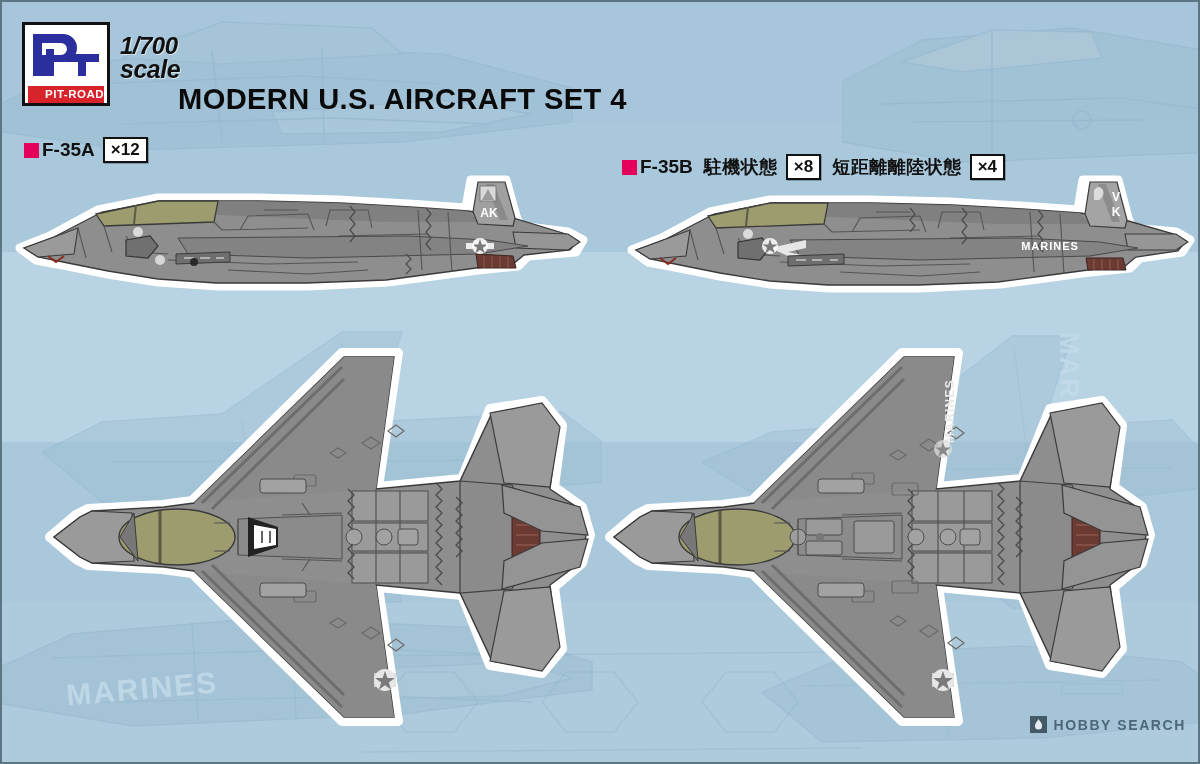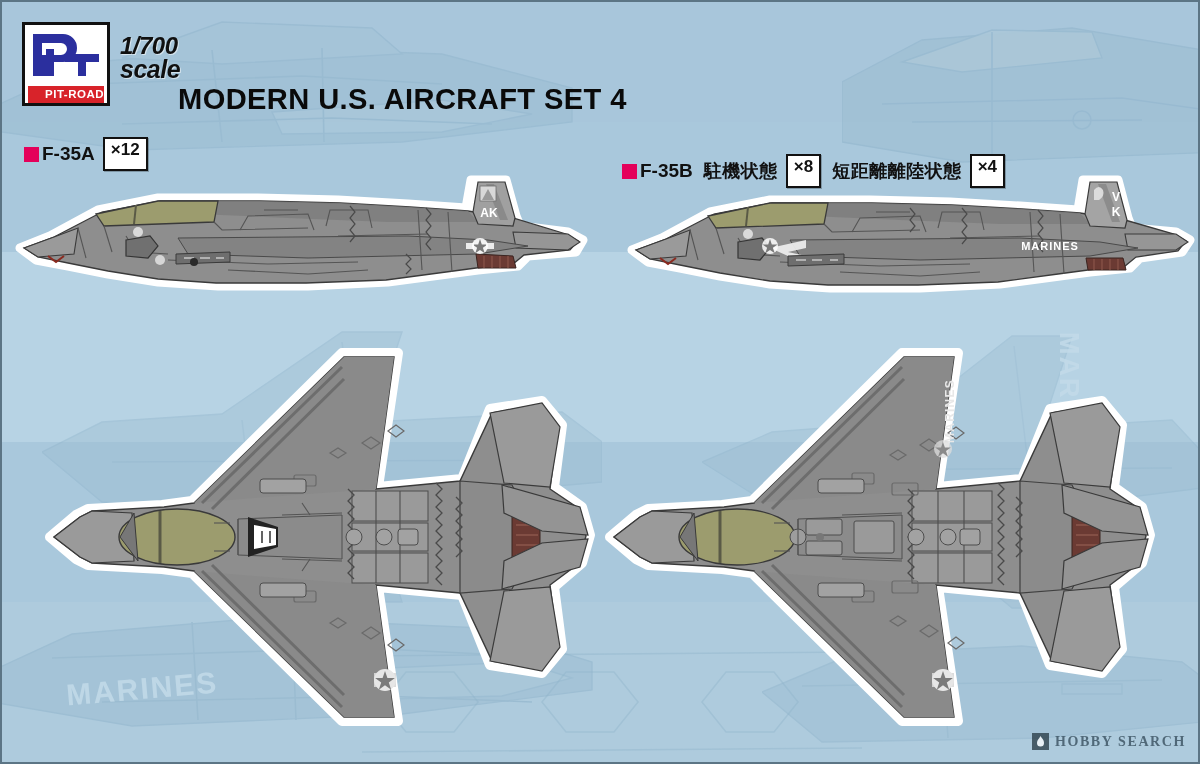--- a/index.html
+++ b/index.html
@@ -150,43 +150,42 @@
     font-weight: bold;
     color: #111;
     margin-left: 11px;
     letter-spacing: .5px;
   }
   .qty {
     display: inline-block;
     margin-left: 8px;
     background: #ffffff;
     border: 2px solid #111111;
-    padding: 0px 6px 9px 6px;
+    padding: 0px 6px 1px 6px;
     font-size: 17px;
     font-weight: bold;
     color: #111111;
     line-height: 1.25;
     box-shadow: 1px 1px 0 rgba(0,0,0,.25);
   }
 
   
   .plane {
     position: absolute;
   }
   .plane svg { display: block; overflow: visible; }
 
   
   .watermark {
     position: absolute;
-    right: 12px; bottom: 12px;
+    right: 12px; bottom: 29px;
     display: flex;
     align-items: center;
     gap: 6px;
     opacity: .72;
-    font-family: Liberation Serif, serif;
   }
   .wm-logo {
     width: 17px; height: 17px;
     background: #20323c;
     display: flex; align-items: center; justify-content: center;
   }
   .wm-text {
     color: #2c4352;
     font-size: 14px;
     font-weight: bold;

